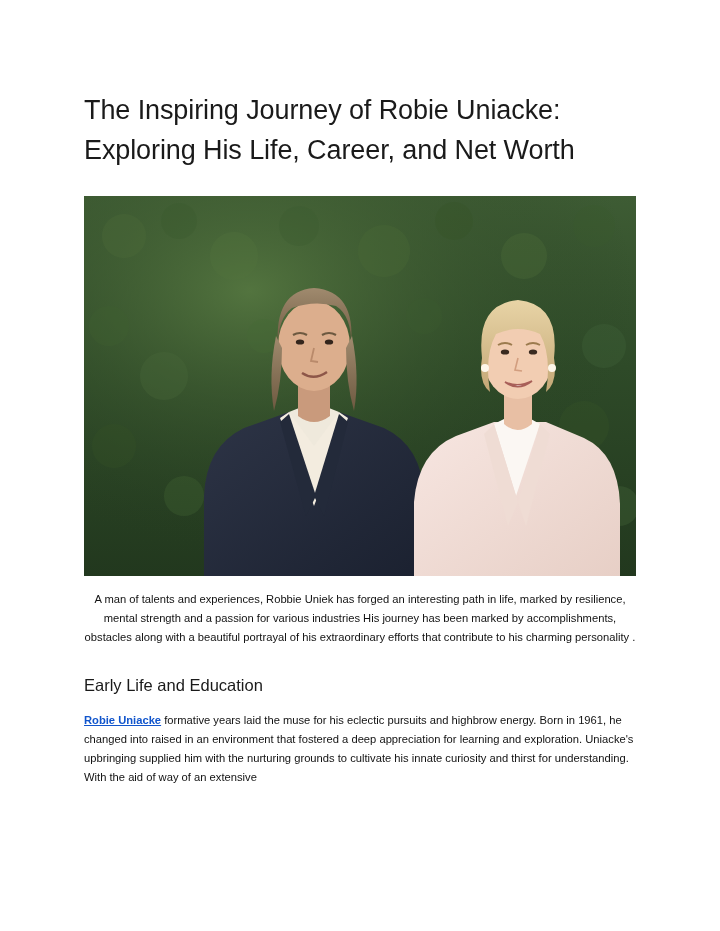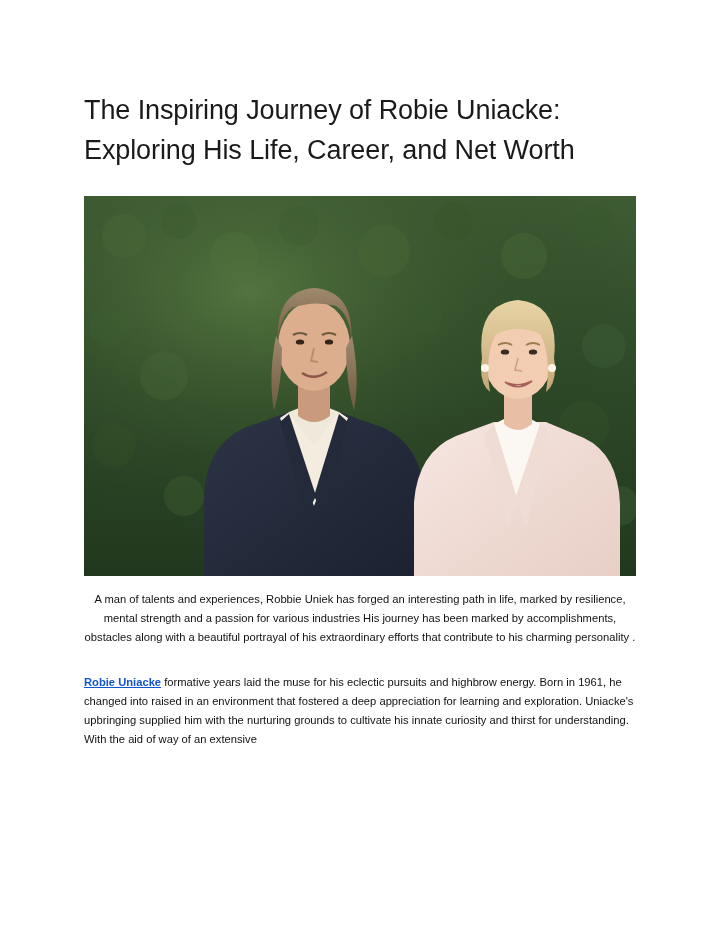--- a/index.html
+++ b/index.html
@@ -191,17 +191,18 @@
           <path d="M421 186 Q434 196 448 185 Q434 192 421 186 Z" fill="#ffffff" stroke="#a85f58" stroke-width="1.6"></path>
 
           <circle cx="401" cy="172" r="4" fill="#fdf6ea"></circle>
           <circle cx="468" cy="172" r="4" fill="#fdf6ea"></circle>
         </g>
       </svg>
     </figure>
 
     <p class="intro-paragraph">A man of talents and experiences, Robbie Uniek has forged an interesting path in life, marked by resilience, mental strength and a passion for various industries His journey has been marked by accomplishments, obstacles along with a beautiful portrayal of his extraordinary efforts that contribute to his charming personality .</p>
 
+    <h2 class="section-heading">Early Life and Education</h2>
 
     <p class="body-paragraph"><a class="inline-link" href="#">Robie Uniacke</a><span> formative years laid the muse for his eclectic pursuits and highbrow energy. Born in 1961, he changed into raised in an environment that fostered a deep appreciation for learning and exploration. Uniacke's upbringing supplied him with the nurturing grounds to cultivate his innate curiosity and thirst for understanding. With the aid of way of an extensive</span></p>
 
   </div>
 </div>
 
 </body></html>

